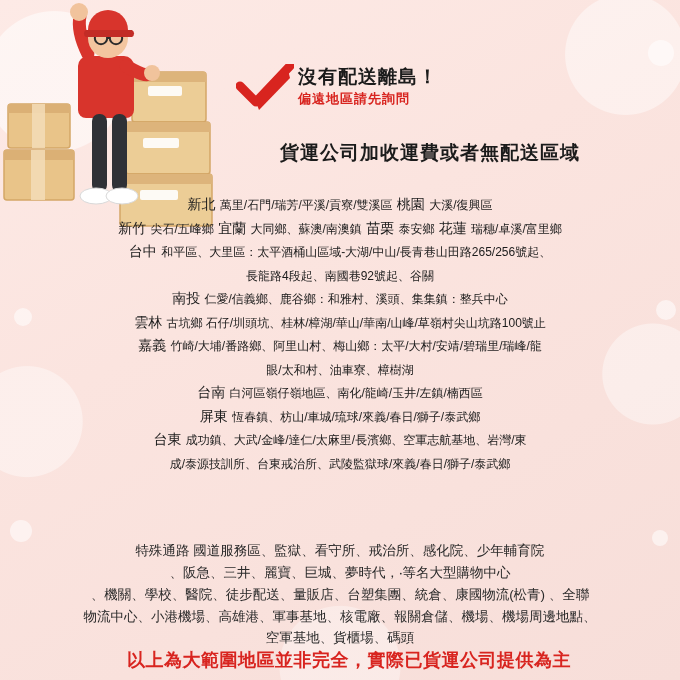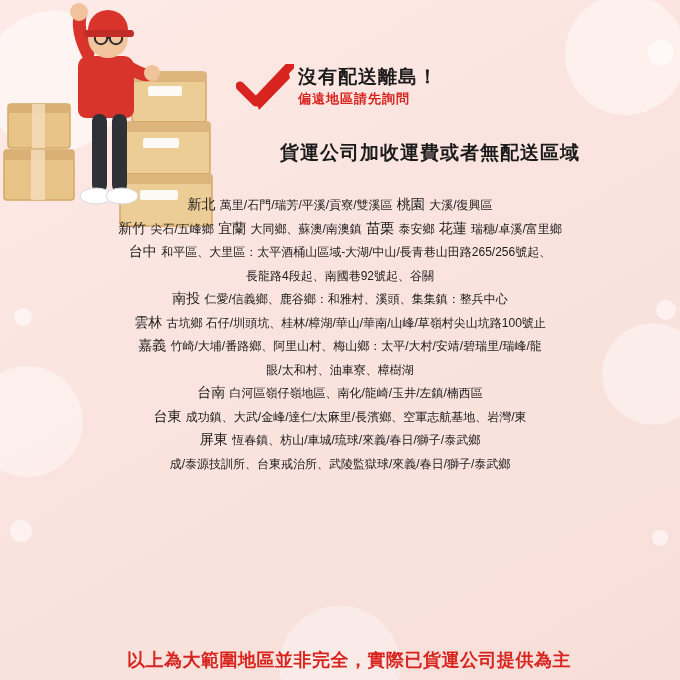--- a/index.html
+++ b/index.html
@@ -215,21 +215,28 @@
   <div id="regions">
       <div class="region-row"><span class="hl">新北</span> <span class="txt">萬里/石門/瑞芳/平溪/貢寮/雙溪區</span> <span class="hl">桃園</span> <span class="txt">大溪/復興區</span> </div>
       <div class="region-row"><span class="hl">新竹</span> <span class="txt">尖石/五峰鄉</span> <span class="hl">宜蘭</span> <span class="txt">大同鄉、蘇澳/南澳鎮</span> <span class="hl">苗栗</span> <span class="txt">泰安鄉</span> <span class="hl">花蓮</span> <span class="txt">瑞穗/卓溪/富里鄉</span> </div>
       <div class="region-row"><span class="hl">台中</span> <span class="txt">和平區、大里區：太平酒桶山區域-大湖/中山/長青巷山田路265/256號起、</span> </div>
       <div class="region-row"><span class="txt">長龍路4段起、南國巷92號起、谷關</span> </div>
       <div class="region-row"><span class="hl">南投</span> <span class="txt">仁愛/信義鄉、鹿谷鄉：和雅村、溪頭、集集鎮：整兵中心</span> </div>
       <div class="region-row"><span class="hl">雲林</span> <span class="txt">古坑鄉 石仔/圳頭坑、桂林/樟湖/華山/華南/山峰/草嶺村尖山坑路100號止</span> </div>
       <div class="region-row"><span class="hl">嘉義</span> <span class="txt">竹崎/大埔/番路鄉、阿里山村、梅山鄉：太平/大村/安靖/碧瑞里/瑞峰/龍</span> </div>
       <div class="region-row"><span class="txt">眼/太和村、油車寮、樟樹湖</span> </div>
       <div class="region-row"><span class="hl">台南</span> <span class="txt">白河區嶺仔嶺地區、南化/龍崎/玉井/左鎮/楠西區</span> </div>
+      <div class="region-row"><span class="hl">屏東</span> <span class="txt">恆春鎮、枋山/車城/琉球/來義/春日/獅子/泰武鄉</span> </div>
       <div class="region-row"><span class="hl">台東</span> <span class="txt">成功鎮、大武/金峰/達仁/太麻里/長濱鄉、空軍志航基地、岩灣/東</span> </div>
-      <div class="region-row"><span class="hl">屏東</span> <span class="txt">恆春鎮、枋山/車城/琉球/來義/春日/獅子/泰武鄉</span> </div>
       <div class="region-row"><span class="txt">成/泰源技訓所、台東戒治所、武陵監獄球/來義/春日/獅子/泰武鄉</span> </div>
     </div>
 
+  <div id="special">
+      <div>特殊通路 國道服務區、監獄、看守所、戒治所、感化院、少年輔育院</div>
+      <div>、阪急、三井、麗寶、巨城、夢時代，‧等名大型購物中心</div>
+      <div>、機關、學校、醫院、徒步配送、量販店、台塑集團、統倉、康國物流(松青) 、全聯</div>
+      <div>物流中心、小港機場、高雄港、軍事基地、核電廠、報關倉儲、機場、機場周邊地點、</div>
+      <div>空軍基地、貨櫃場、碼頭</div>
+    </div>
 
   <div id="footer" style="color: rgb(216, 36, 31);">以上為大範圍地區並非完全，實際已貨運公司提供為主</div>
 
 </div>
 
 </body></html>

